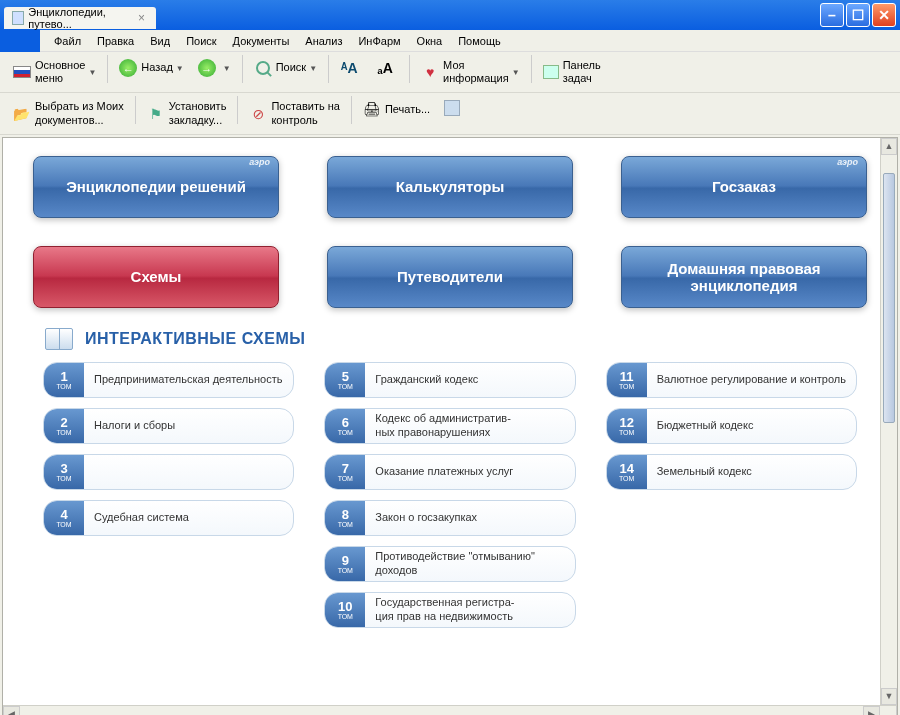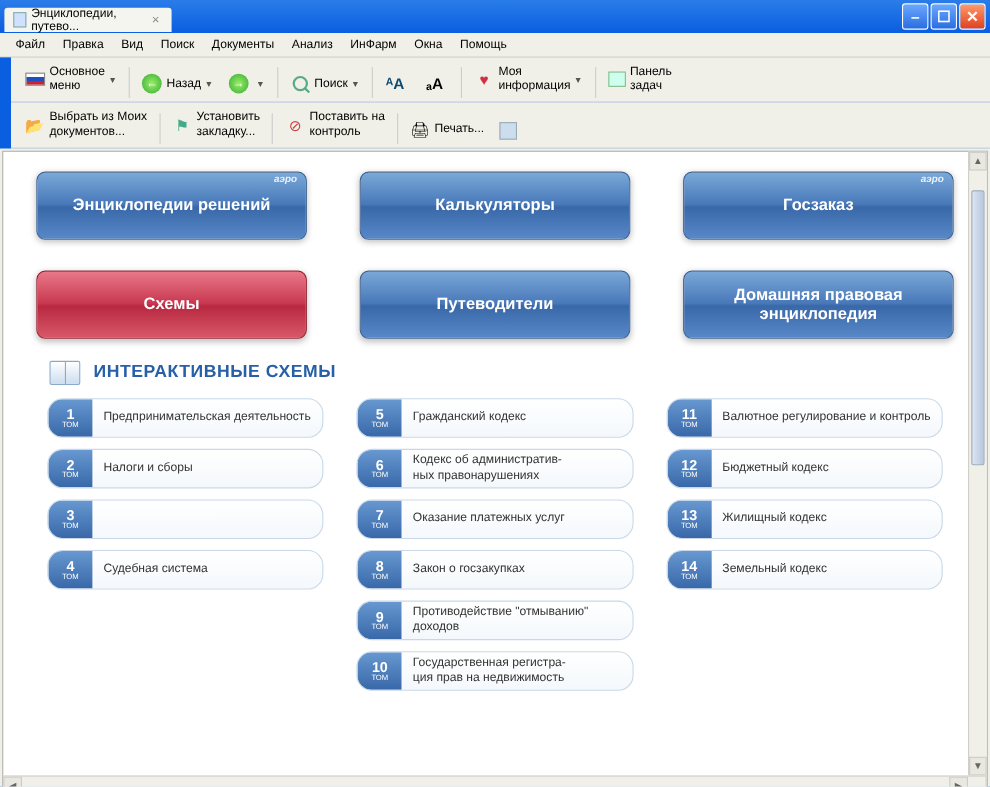--- a/index.html
+++ b/index.html
@@ -10,25 +10,25 @@
 .tab { background: #f5f5f0; height: 22px; margin-top: 6px; padding: 2px 8px; display: flex; align-items: center; font-size: 11px; border-radius: 3px 3px 0 0; width: 152px; }
 .tab-icon { width: 14px; height: 14px; background: #d0e0ff; border: 1px solid #8aa; margin-right: 4px; }
 .tab-close { margin-left: auto; color: #888; font-size: 12px; cursor: pointer; padding: 0 3px; }
 .winbtns { margin-left: auto; display: flex; gap: 2px; }
 .winbtn { width: 24px; height: 24px; border: 1px solid #fff; border-radius: 3px; display: flex; align-items: center; justify-content: center; font-weight: bold; color: #fff; font-size: 14px; }
 .winbtn.min { background: linear-gradient(#6ca8ff,#2a6de0); }
 .winbtn.max { background: linear-gradient(#6ca8ff,#2a6de0); }
 .winbtn.close { background: linear-gradient(#ff9a6a,#e04020); }
 
 
-.menubar { background: #f0f0e8; height: 22px; display: flex; align-items: center; padding: 0 6px; border-bottom: 1px solid #ddd; }
+.menubar { background: #f0f0e8; height: 22px; display: flex; align-items: center; padding: 0 6px; border-bottom: 1px solid #ddd; margin-left: 40px; }
 .menubar span { font-size: 11px; padding: 3px 8px; cursor: pointer; }
 
 
-.toolbar { background: #f0f0e8; display: flex; align-items: flex-end; padding: 3px 6px; border-bottom: 1px solid #d8d8d0; margin-left: 10px; }
+.toolbar { background: #f0f0e8; display: flex; align-items: flex-start; padding: 3px 6px; border-bottom: 1px solid #d8d8d0; }
 .tbtn { display: flex; align-items: center; padding: 3px 6px; font-size: 11px; cursor: pointer; border: 1px solid transparent; border-radius: 2px; }
 .tbtn .ic { width: 18px; height: 18px; margin-right: 4px; display: flex; align-items: center; justify-content: center; font-size: 14px; }
 .tbtn .txt { line-height: 1.2; }
 .drop { margin-left: 3px; color: #555; font-size: 8px; }
 .sep { width: 1px; height: 28px; background: #ccc; margin: 0 4px; }
 
 
 .content-wrap { background: #f0f0e8; padding: 2px; height: 590px; }
 .content { background: #fff; border: 1px solid #b0b0a8; height: 100%; position: relative; display: flex; flex-direction: column; }
 .scroll-v { position: absolute; right: 0; top: 0; bottom: 17px; width: 17px; background: #f0f0e8; border-left: 1px solid #d0d0c8; }
@@ -242,24 +242,20 @@
         <div class="col" id="col3">
             <div class="item">
               <div class="num">11<small>ТОМ</small></div>
               <div class="lbl" style="white-space: pre-line;">Валютное регулирование и контроль</div>
             </div>
             <div class="item">
               <div class="num">12<small>ТОМ</small></div>
               <div class="lbl" style="white-space: pre-line;">Бюджетный кодекс</div>
             </div>
             <div class="item">
-              <div class="num">13<small>ТОМ</small></div>
-              <div class="lbl" style="white-space: pre-line;">Жилищный кодекс</div>
-            </div>
-            <div class="item">
               <div class="num">14<small>ТОМ</small></div>
               <div class="lbl" style="white-space: pre-line;">Земельный кодекс</div>
             </div>
           </div>
       </div>
 
     </div>
 
     <div class="scroll-v">
       <div class="arrow">▲</div>

